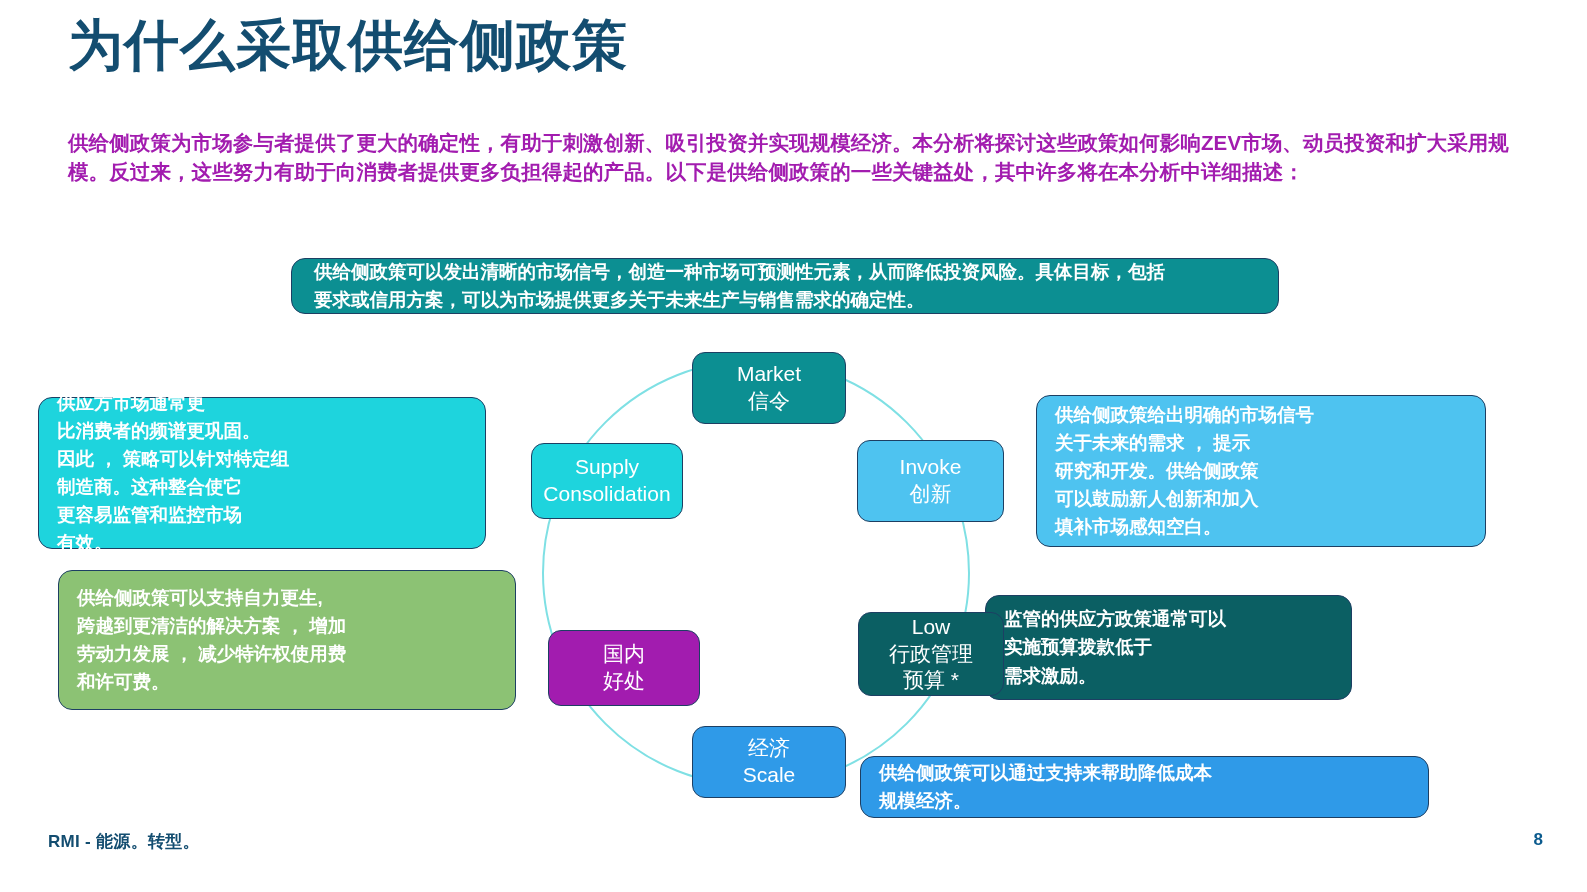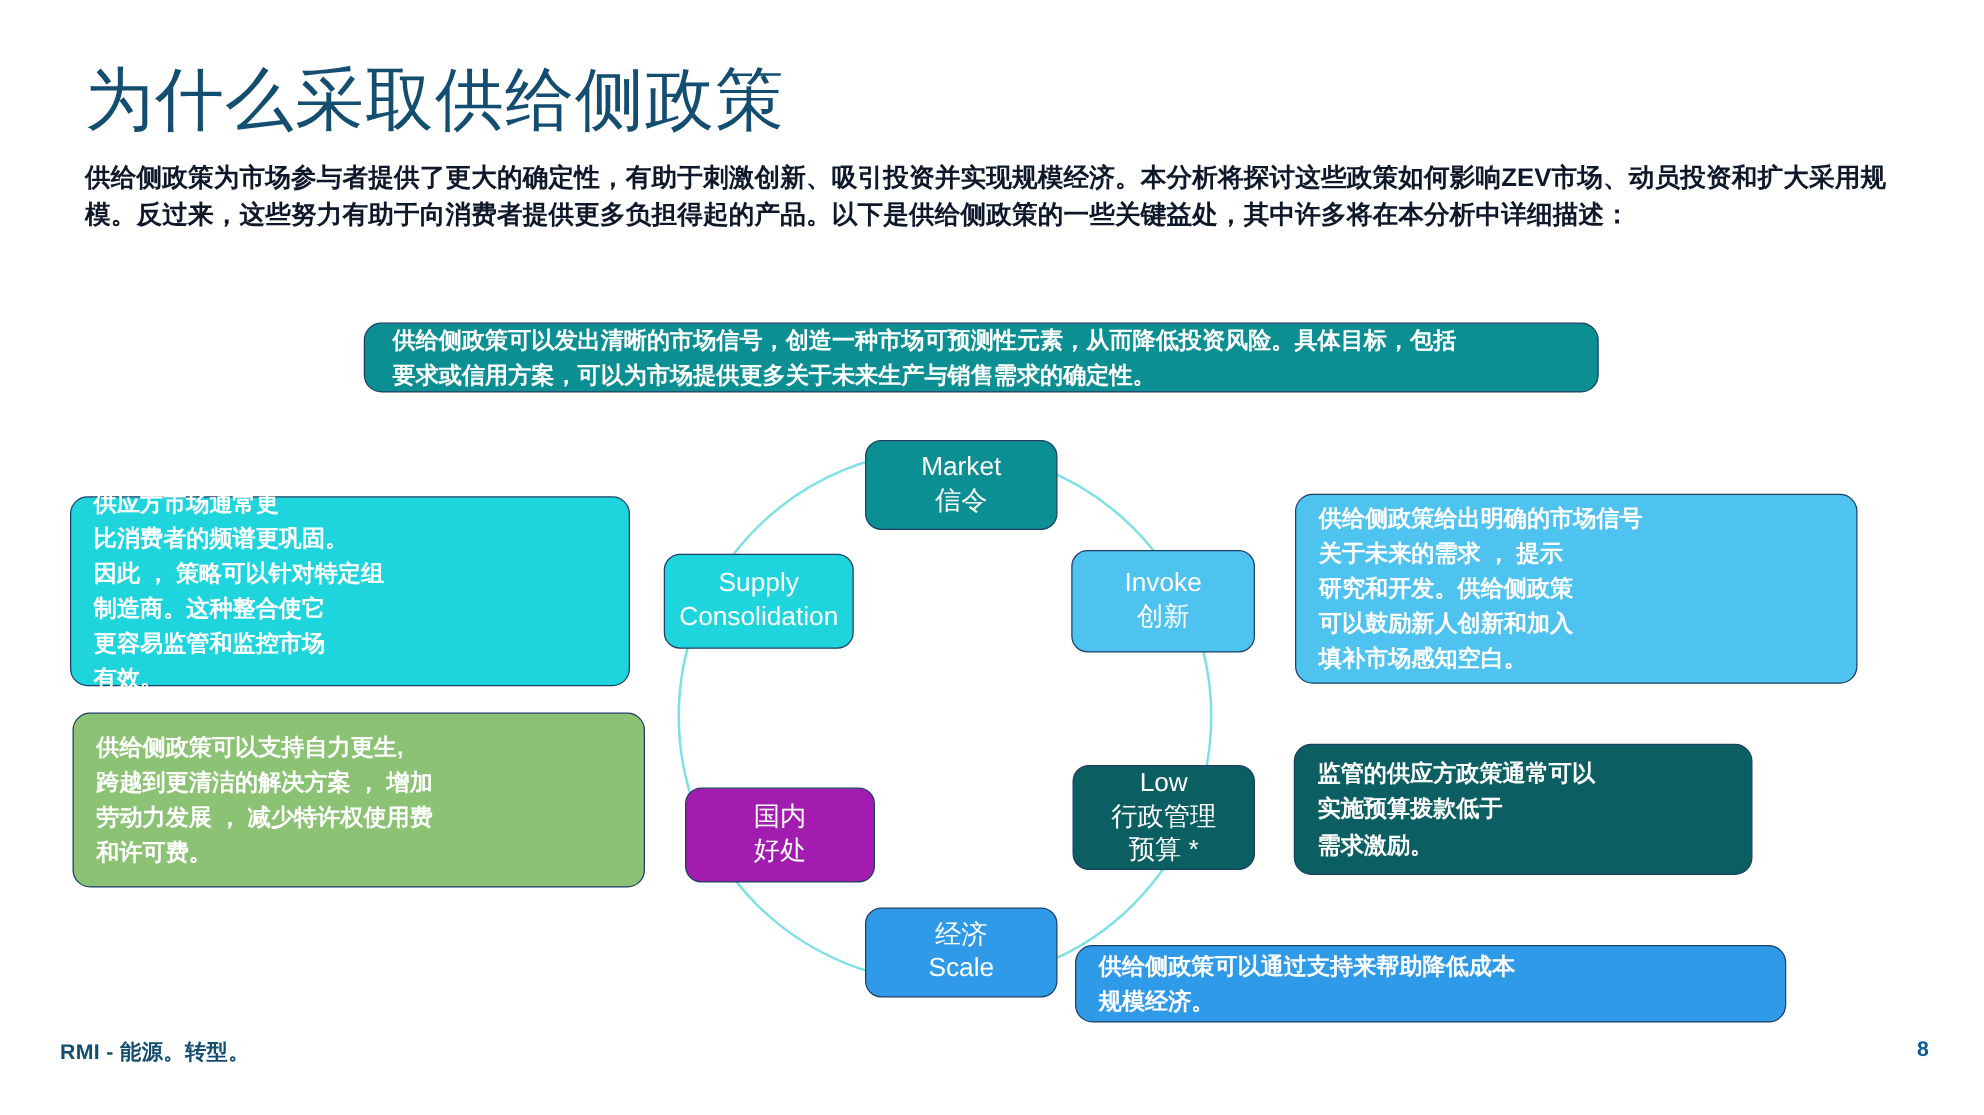--- a/index.html
+++ b/index.html
@@ -15,36 +15,36 @@
     width: 1587px;
     height: 892px;
     background: #ffffff;
     overflow: hidden;
   }
 
   
   #page-title {
     position: absolute;
     left: 68px;
-    top: 50px;
+    top: 16px;
     font-size: 55px;
-    font-weight: normal;
+    font-weight: bold;
     color: #134d70;
     letter-spacing: 1px;
     white-space: nowrap;
     line-height: 1.08;
   }
   #subtitle {
     position: absolute;
     left: 68px;
     top: 128px;
     width: 1452px;
     font-size: 20.5px;
     font-weight: bold;
-    color: #0f172a;
+    color: #a21caf;
     line-height: 1.42;
     letter-spacing: 0.1px;
   }
 
   
   .callout {
     position: absolute;
     box-sizing: border-box;
     border-radius: 14px;
     border: 1.5px solid #1d3f63;
@@ -116,21 +116,21 @@
 
   <svg id="ring" style="left:541px; top:358px; width:430px; height:430px;" viewBox="0 0 430 430">
     <circle cx="215" cy="215" r="213" fill="none" stroke="#7fe0e4" stroke-width="2"></circle>
   </svg>
 
   <div class="callout" style="left:291px; top:258px; width:988px; height:56px; background:#0c8f92; padding:10px 22px;">
     <span class="txt">供给侧政策可以发出清晰的市场信号，创造一种市场可预测性元素，从而降低投资风险。具体目标，包括
 要求或信用方案，可以为市场提供更多关于未来生产与销售需求的确定性。</span>
   </div>
 
-  <div class="callout" style="left:56px; top:397px; width:448px; height:152px; background:#1ed4dd; padding:8px 18px;justify-content:flex-end;">
+  <div class="callout" style="left:38px; top:397px; width:448px; height:152px; background:#1ed4dd; padding:8px 18px;justify-content:flex-end;">
     <span class="txt">供应方市场通常更
 比消费者的频谱更巩固。
 因此 ， 策略可以针对特定组
 制造商。这种整合使它
 更容易监管和监控市场
 有效。</span>
   </div>
 
   <div class="callout" style="left:58px; top:570px; width:458px; height:140px; background:#8cc274; padding:8px 18px;">
     <span class="txt">供给侧政策可以支持自力更生,
@@ -140,21 +140,21 @@
   </div>
 
   <div class="callout" style="left:1036px; top:395px; width:450px; height:152px; background:#4ec3f0; padding:4px 18px;">
     <span class="txt">供给侧政策给出明确的市场信号
 关于未来的需求 ， 提示
 研究和开发。供给侧政策
 可以鼓励新人创新和加入
 填补市场感知空白。</span>
   </div>
 
-  <div class="callout" style="left:1035px; top:595px; width:367px; height:105px; background:#0b5f63; padding:8px 18px;">
+  <div class="callout" style="left:985px; top:595px; width:367px; height:105px; background:#0b5f63; padding:8px 18px;">
     <span class="txt">监管的供应方政策通常可以
 实施预算拨款低于
 需求激励。</span>
   </div>
 
   <div class="callout" style="left:860px; top:756px; width:569px; height:62px; background:#2f9ae8; padding:6px 18px;">
     <span class="txt">供给侧政策可以通过支持来帮助降低成本
 规模经济。</span>
   </div>
 

